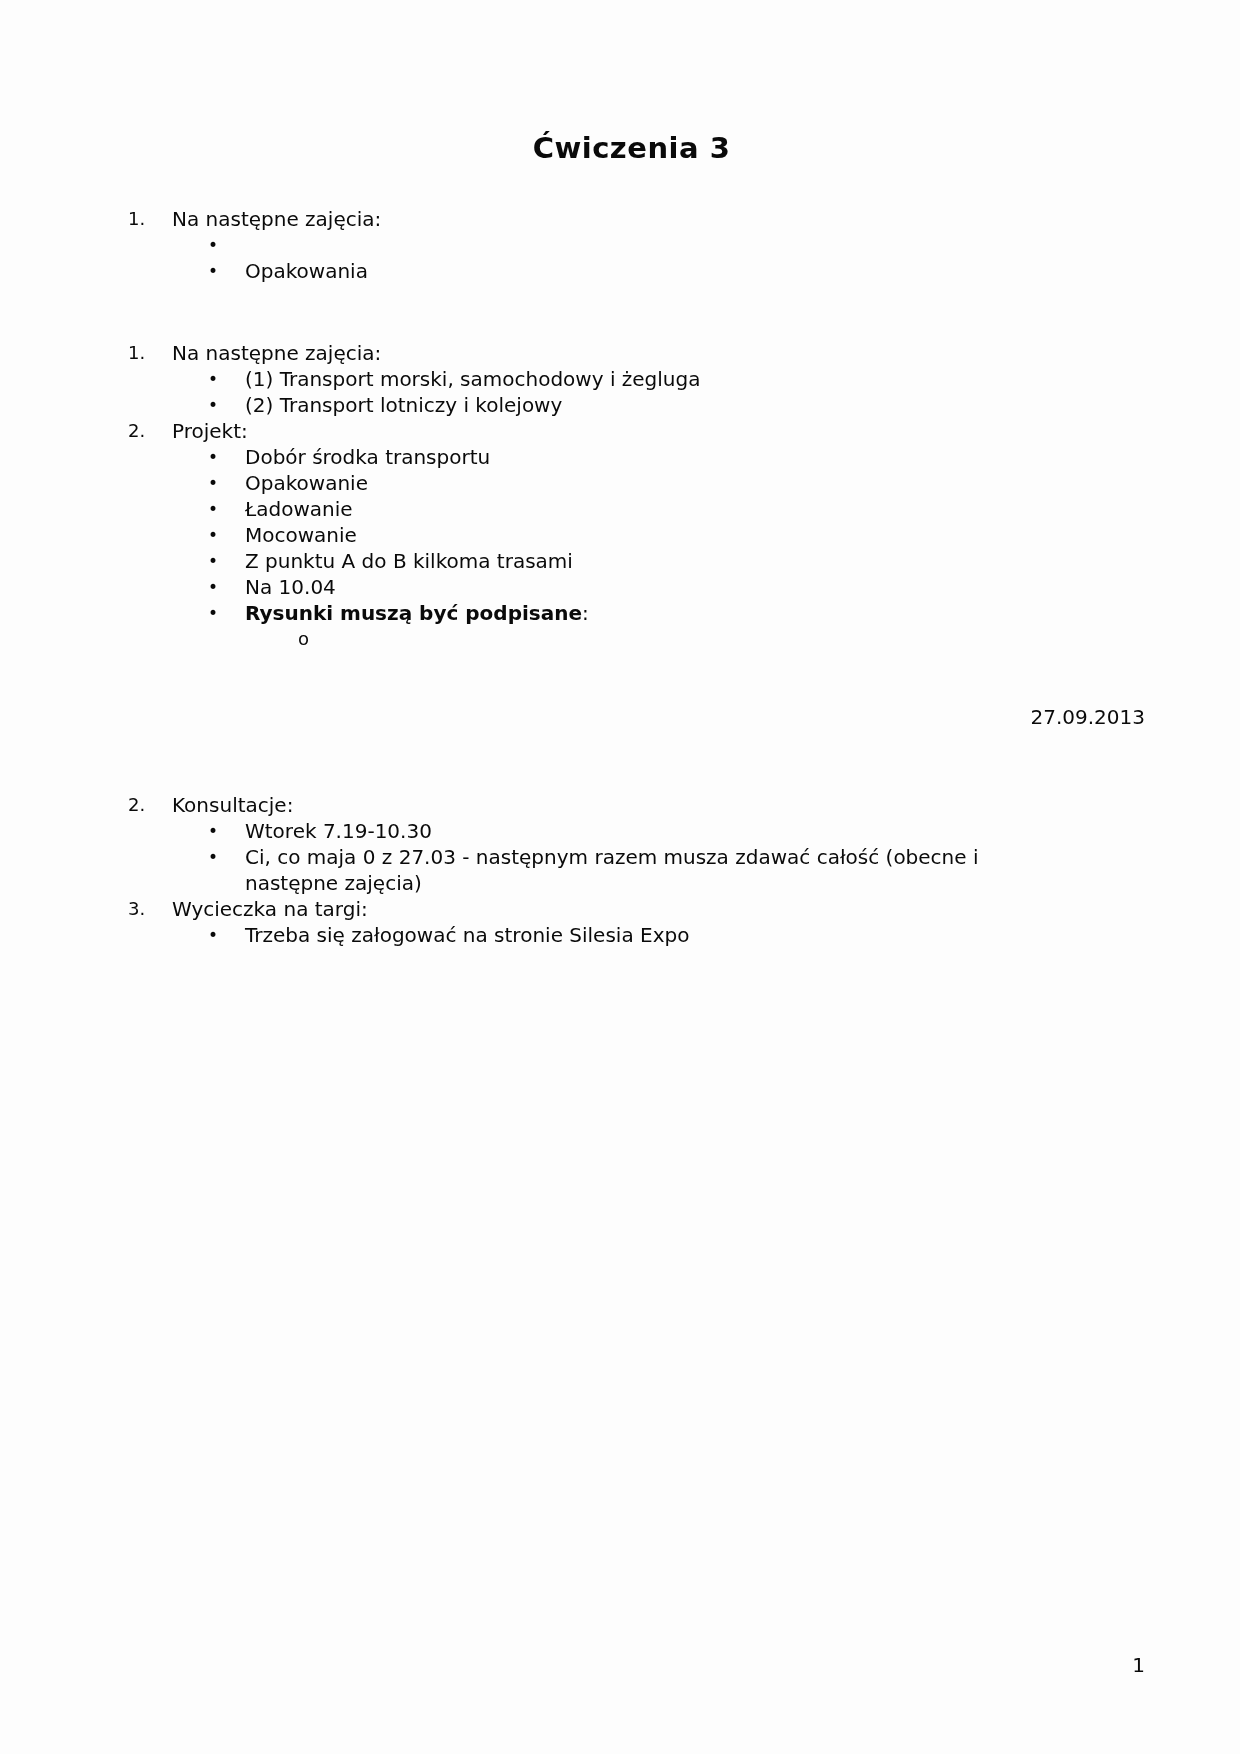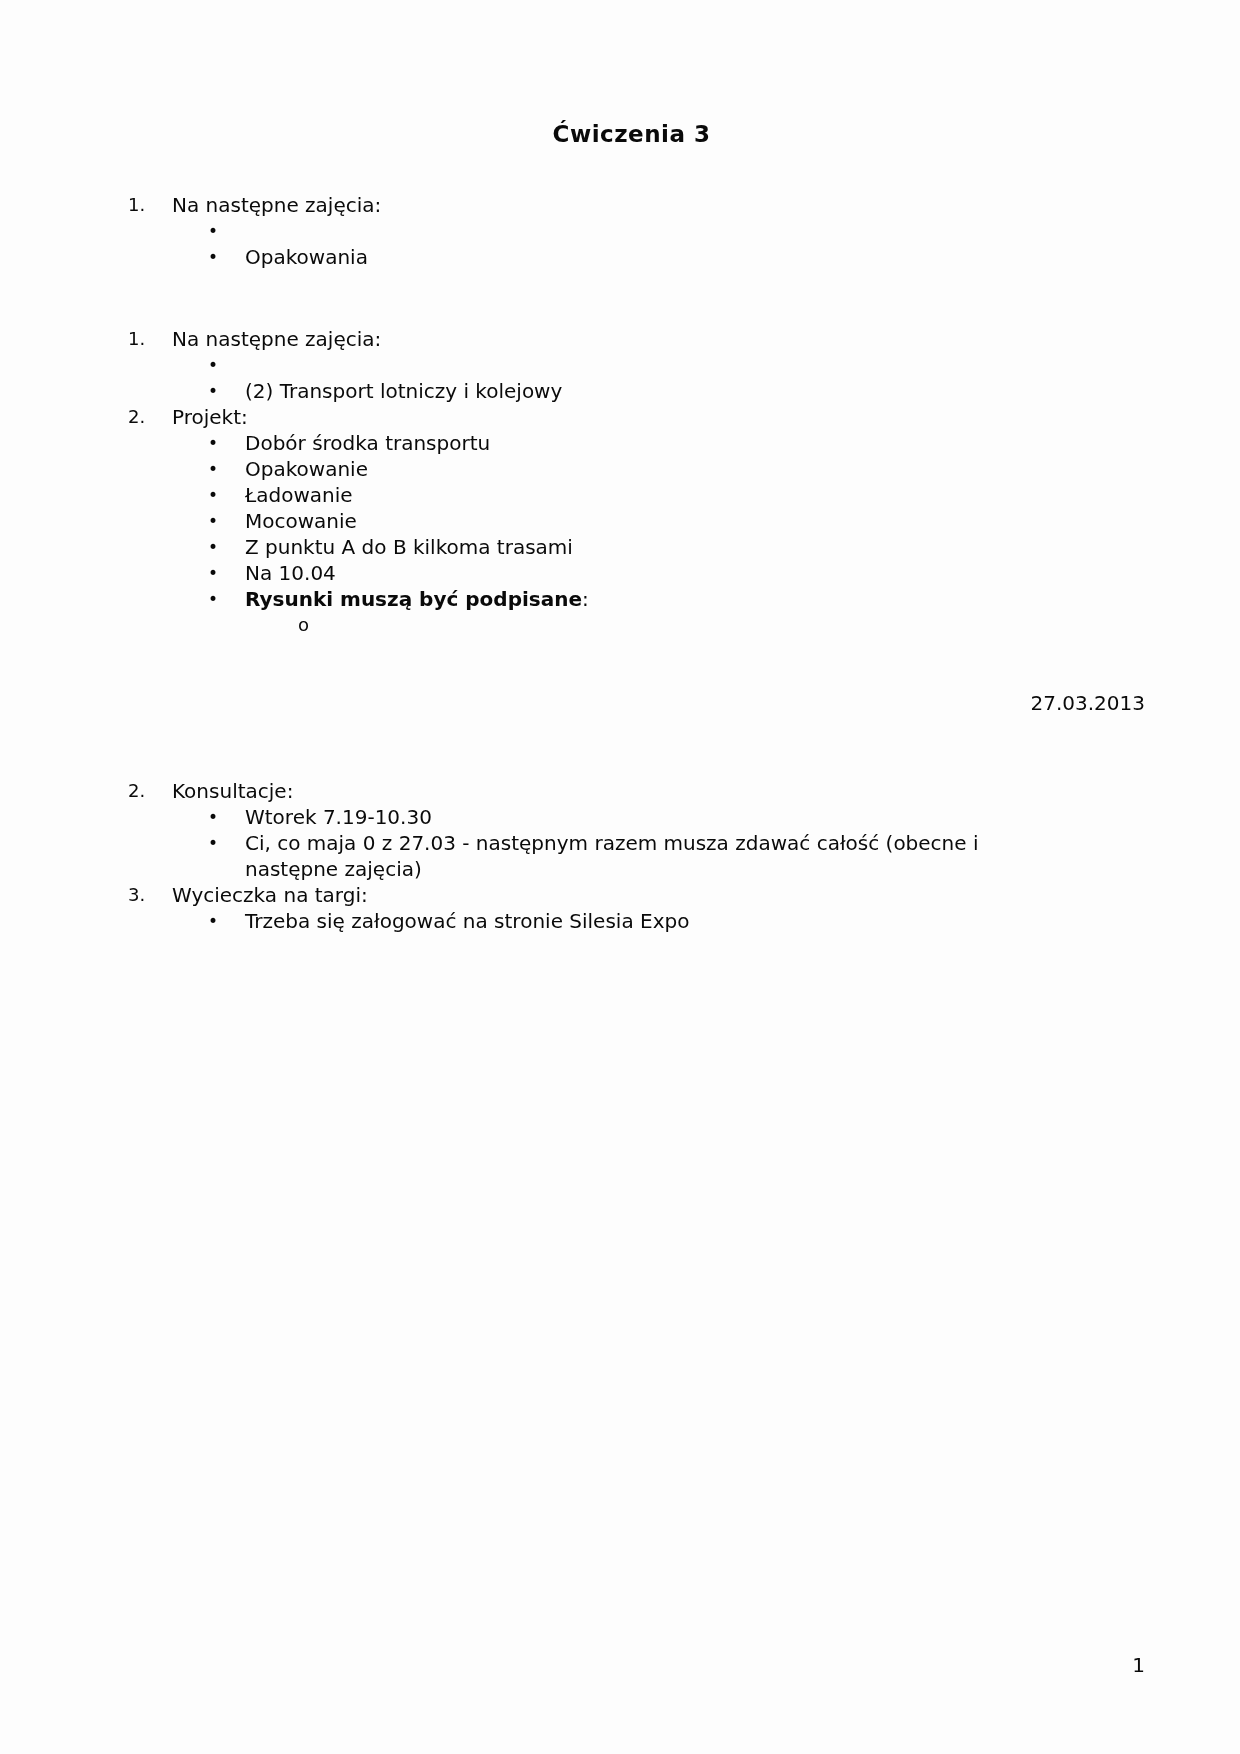--- a/index.html
+++ b/index.html
@@ -9,23 +9,23 @@
     height: 1754px;
     margin: 0 auto;
     background: #fdfdfd;
     box-sizing: border-box;
     padding: 108px 95px 0 118px;
     font-family: "DejaVu Sans", sans-serif;
     color: #0a0a0a;
     overflow: hidden;
   }
   .doc-title {
-    margin: 4px;
+    margin: 18px;
     text-align: center;
-    font-size: 23px;
+    font-size: 29px;
     line-height: 44px;
     font-weight: bold;
     letter-spacing: 0.5px;
   }
   .list { font-size: 20px; line-height: 26px; }
   .list-a { margin-top: 36px; }
   .list-b { margin-top: 56px; }
   .list-c { margin-top: 62px; }
   .row { display: flex; align-items: flex-start; }
   .num-row  { margin-left: 10px; }
@@ -73,20 +73,21 @@
     </div>
   </div>
 
   <div class="list list-b">
     <div class="row num-row">
       <span class="num-col">1.</span>
       <span><span class="item-label">Na następne zajęcia</span><span class="colon">:</span></span>
     </div>
     <div class="row bul-row">
       <span class="dot-col">•</span>
+      <span class="bul-text">(1) Transport morski, samochodowy i żegluga</span>
     </div>
     <div class="row bul-row">
       <span class="dot-col">•</span>
       <span class="bul-text">(2) Transport lotniczy i kolejowy</span>
     </div>
     <div class="row num-row">
       <span class="num-col">2.</span>
       <span><span class="item-label">Projekt</span><span class="colon">:</span></span>
     </div>
     <div class="row bul-row">
@@ -115,21 +116,21 @@
     </div>
     <div class="row bul-row">
       <span class="dot-col">•</span>
       <span class="bul-text"><span class="bul-text bold">Rysunki muszą być podpisane</span><span class="colon">:</span></span>
     </div>
     <div class="row sub-row">
       <span class="o-col">o</span>
     </div>
   </div>
 
-  <div class="date-line">27.03.2013</div>
+  <div class="date-line">27.09.2013</div>
 
 
   <div class="list list-c">
     <div class="row num-row">
       <span class="num-col">2.</span>
       <span><span class="item-label">Konsultacje</span><span class="colon">:</span></span>
     </div>
     <div class="row bul-row">
       <span class="dot-col">•</span>
       <span class="bul-text">Wtorek 7.19-10.30</span>

